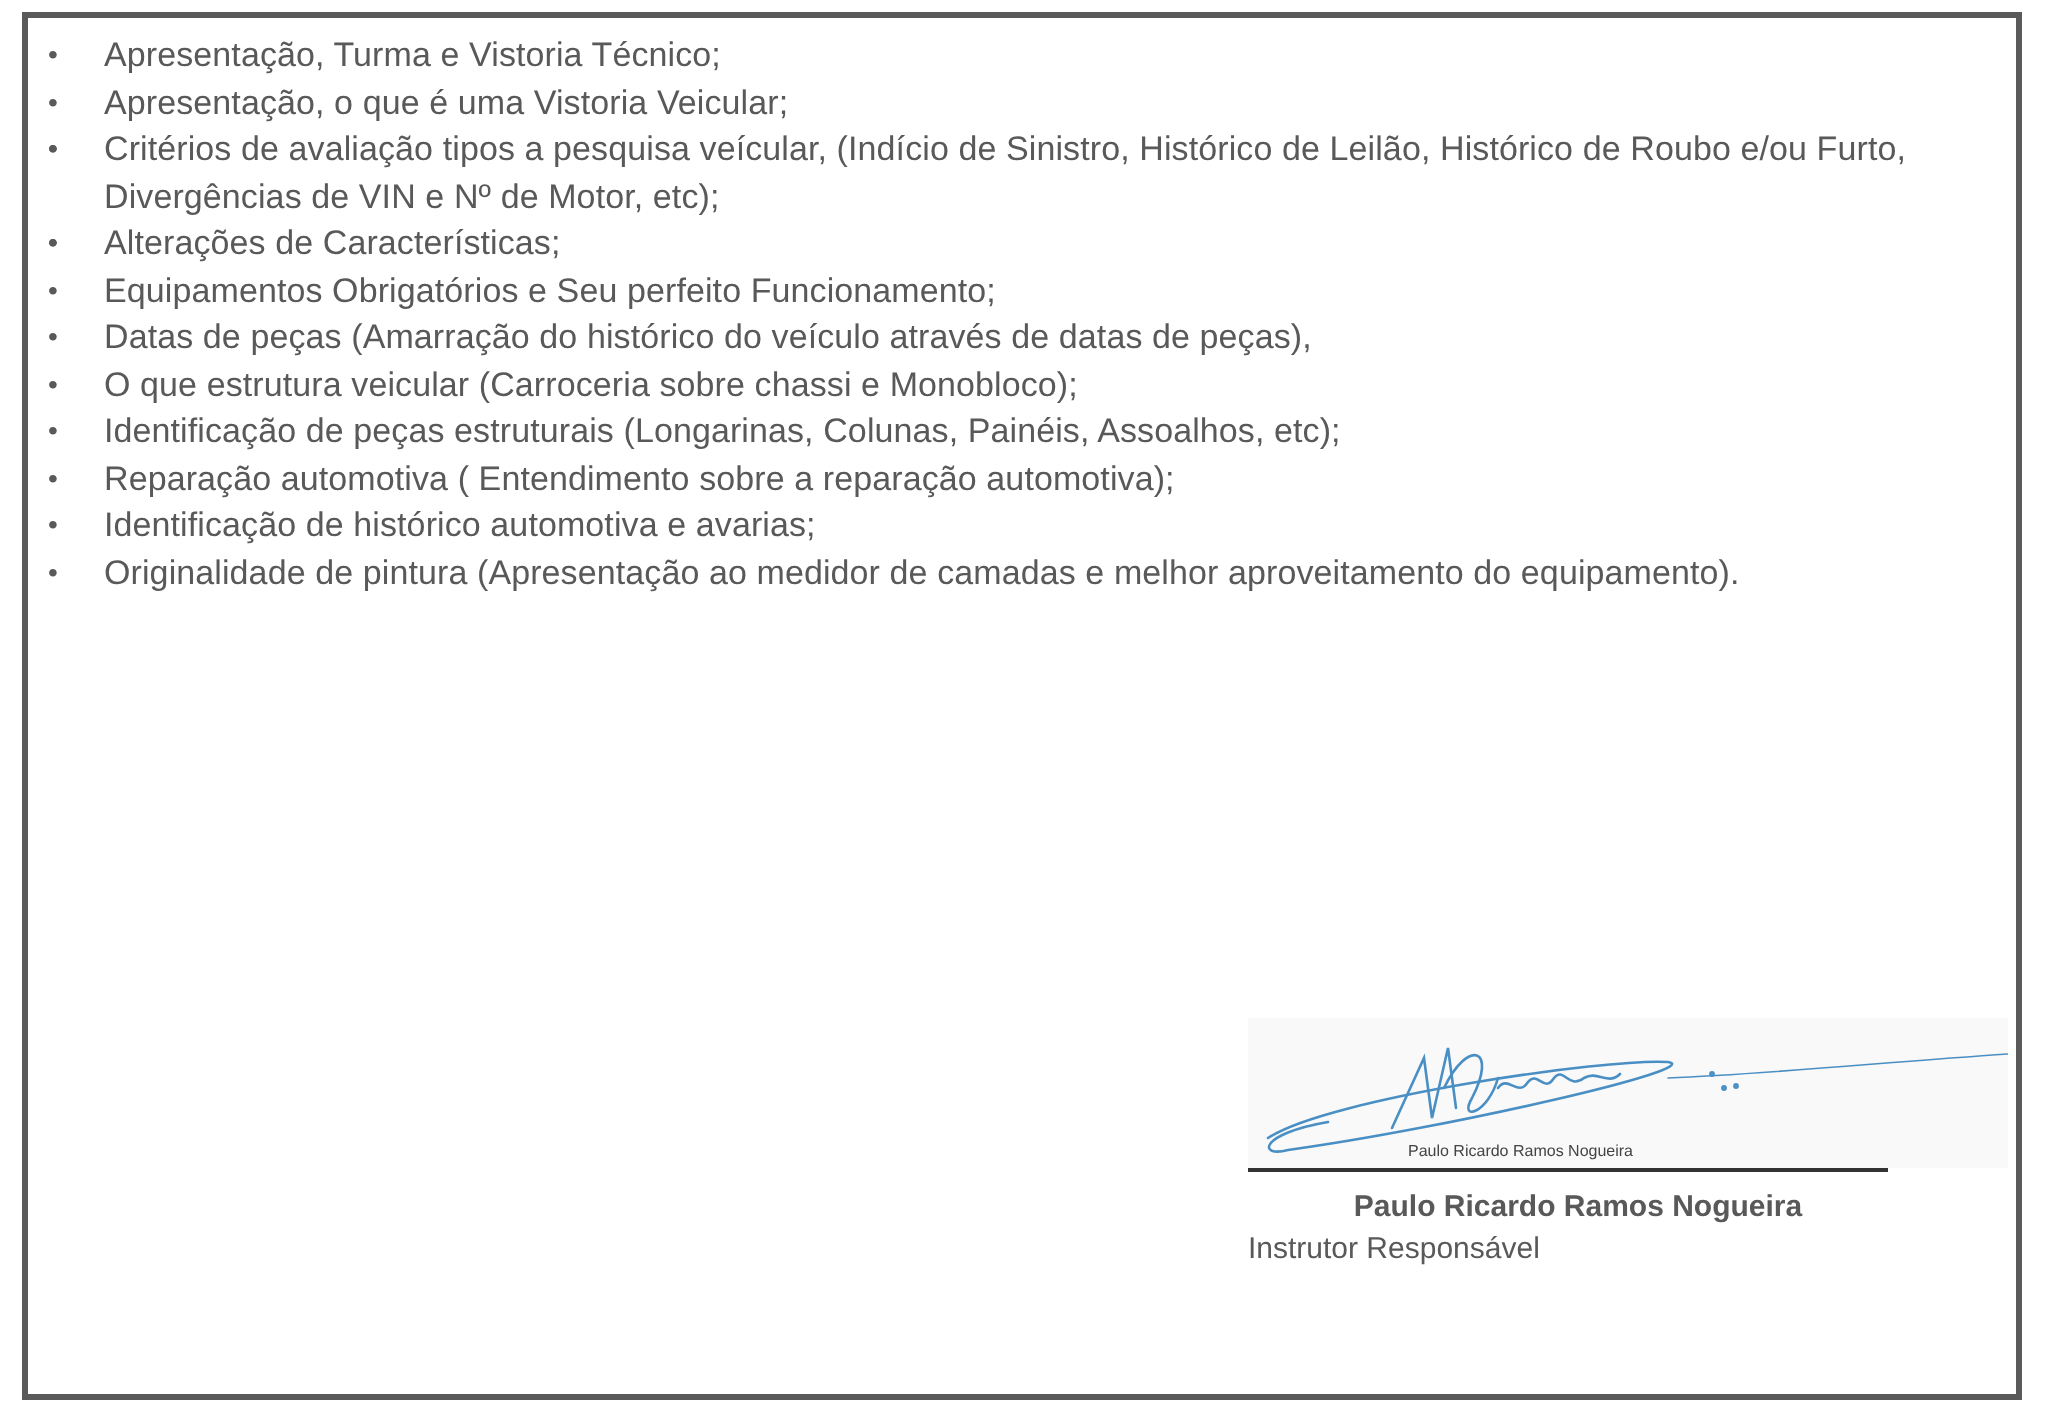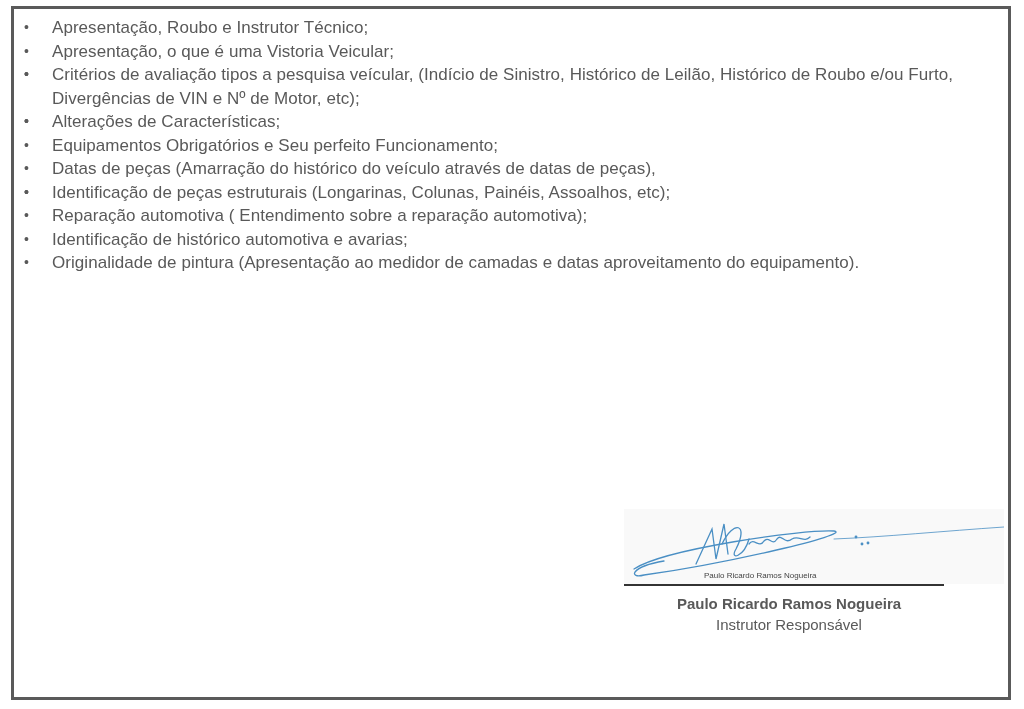--- a/index.html
+++ b/index.html
@@ -30,42 +30,42 @@
     position: absolute; left: 80px; top: 62px; font-size: 8px; color: #444;
   }
   .sig-line {
     position: absolute; left: 0; top: 75px; width: 320px; height: 1.5px; background: #333;
   }
   .sig-name {
     position: absolute; left: 0; top: 86px; width: 330px; text-align: center;
     font-weight: bold; color: #595959; font-size: 15px;
   }
   .sig-role {
-    position: absolute; left: 0; top: 107px; width: 330px; text-align: center;
+    position: absolute; left: 0; top: 107px; width: 330px; 
     color: #595959; font-size: 15px;
   }
 </style>
 </head>
 <body>
 
 <div class="frame">
   <ul class="topics">
-    <li><span class="bullet">•</span><span>Apresentação, Roubo e Instrutor Técnico;</span></li>
+    <li><span class="bullet">•</span><span>Apresentação, Turma e Vistoria Técnico;</span></li>
     <li><span class="bullet">•</span><span>Apresentação, o que é uma Vistoria Veicular;</span></li>
     <li><span class="bullet">•</span></li>
     <li><span class="bullet">•</span><span>Critérios de avaliação tipos a pesquisa veícular, (Indício de Sinistro, Histórico de Leilão, Histórico de Roubo e/ou Furto, Divergências de VIN e Nº de Motor, etc);</span></li>
     <li><span class="bullet">•</span></li>
     <li><span class="bullet">•</span><span>Alterações de Características;</span></li>
     <li><span class="bullet">•</span><span>Equipamentos Obrigatórios e Seu perfeito Funcionamento;</span></li>
     <li><span class="bullet">•</span><span>Datas de peças (Amarração do histórico do veículo através de datas de peças),</span></li>
-    <li><span class="bullet">•</span></li>
+    <li><span class="bullet">•</span><span>O que estrutura veicular (Carroceria sobre chassi e Monobloco);</span></li>
     <li><span class="bullet">•</span><span>Identificação de peças estruturais (Longarinas, Colunas, Painéis, Assoalhos, etc);</span></li>
     <li><span class="bullet">•</span><span>Reparação automotiva ( Entendimento sobre a reparação automotiva);</span></li>
     <li><span class="bullet">•</span><span>Identificação de histórico automotiva e avarias;</span></li>
-    <li><span class="bullet">•</span><span>Originalidade de pintura (Apresentação ao medidor de camadas e datas aproveitamento do equipamento).</span></li>
+    <li><span class="bullet">•</span><span>Originalidade de pintura (Apresentação ao medidor de camadas e melhor aproveitamento do equipamento).</span></li>
   </ul>
 
   <div class="sig-area">
     <div class="sig-img">
       <svg width="380" height="75" viewBox="0 0 380 75">
         <g fill="none" stroke="#4a8fc4" stroke-width="1.3" stroke-linecap="round">
           <path d="M 10 60 C 40 40, 180 20, 210 22 C 230 25, 100 55, 20 66 C 5 70, 5 58, 40 52"></path>
           <path d="M 72 55 L 88 20 L 92 50 L 100 15 L 104 45"></path>
           <path d="M 98 35 C 110 10, 125 15, 112 40 C 105 52, 120 48, 125 30"></path>
           <path d="M 125 35 C 130 28, 135 40, 140 32 C 145 26, 148 38, 153 30 C 158 24, 160 36, 168 30 C 175 26, 180 34, 186 28"></path>

